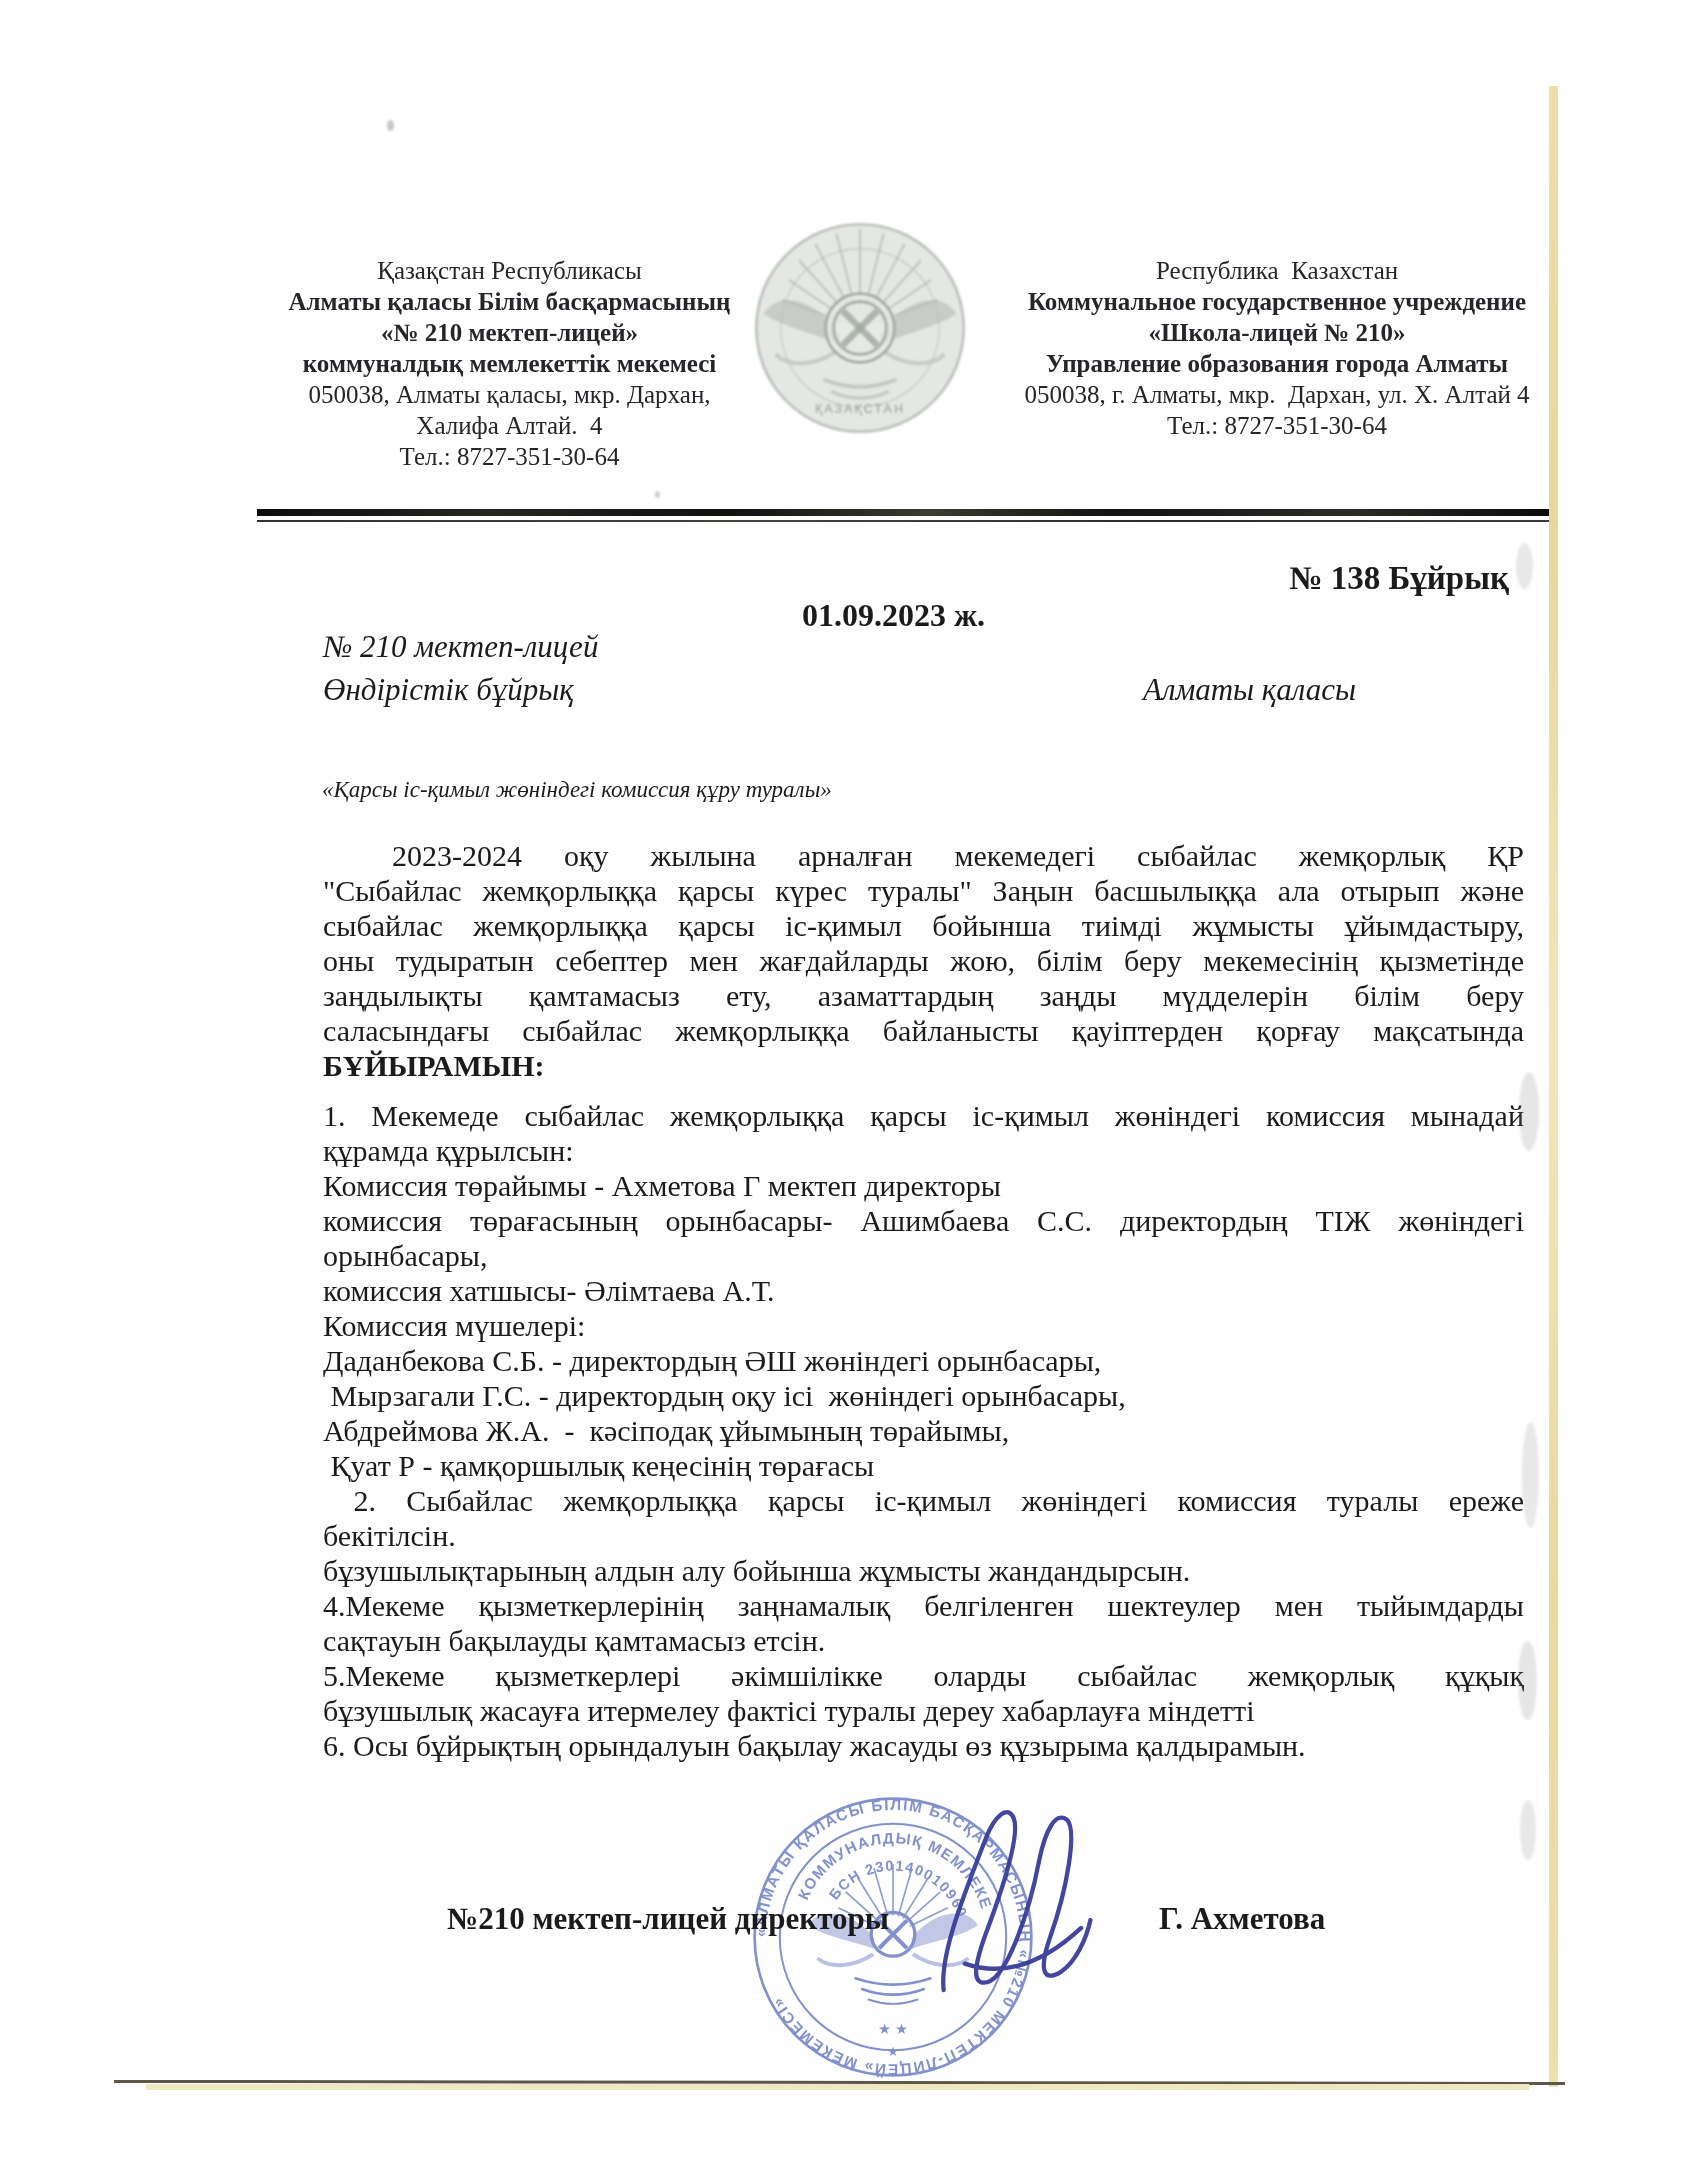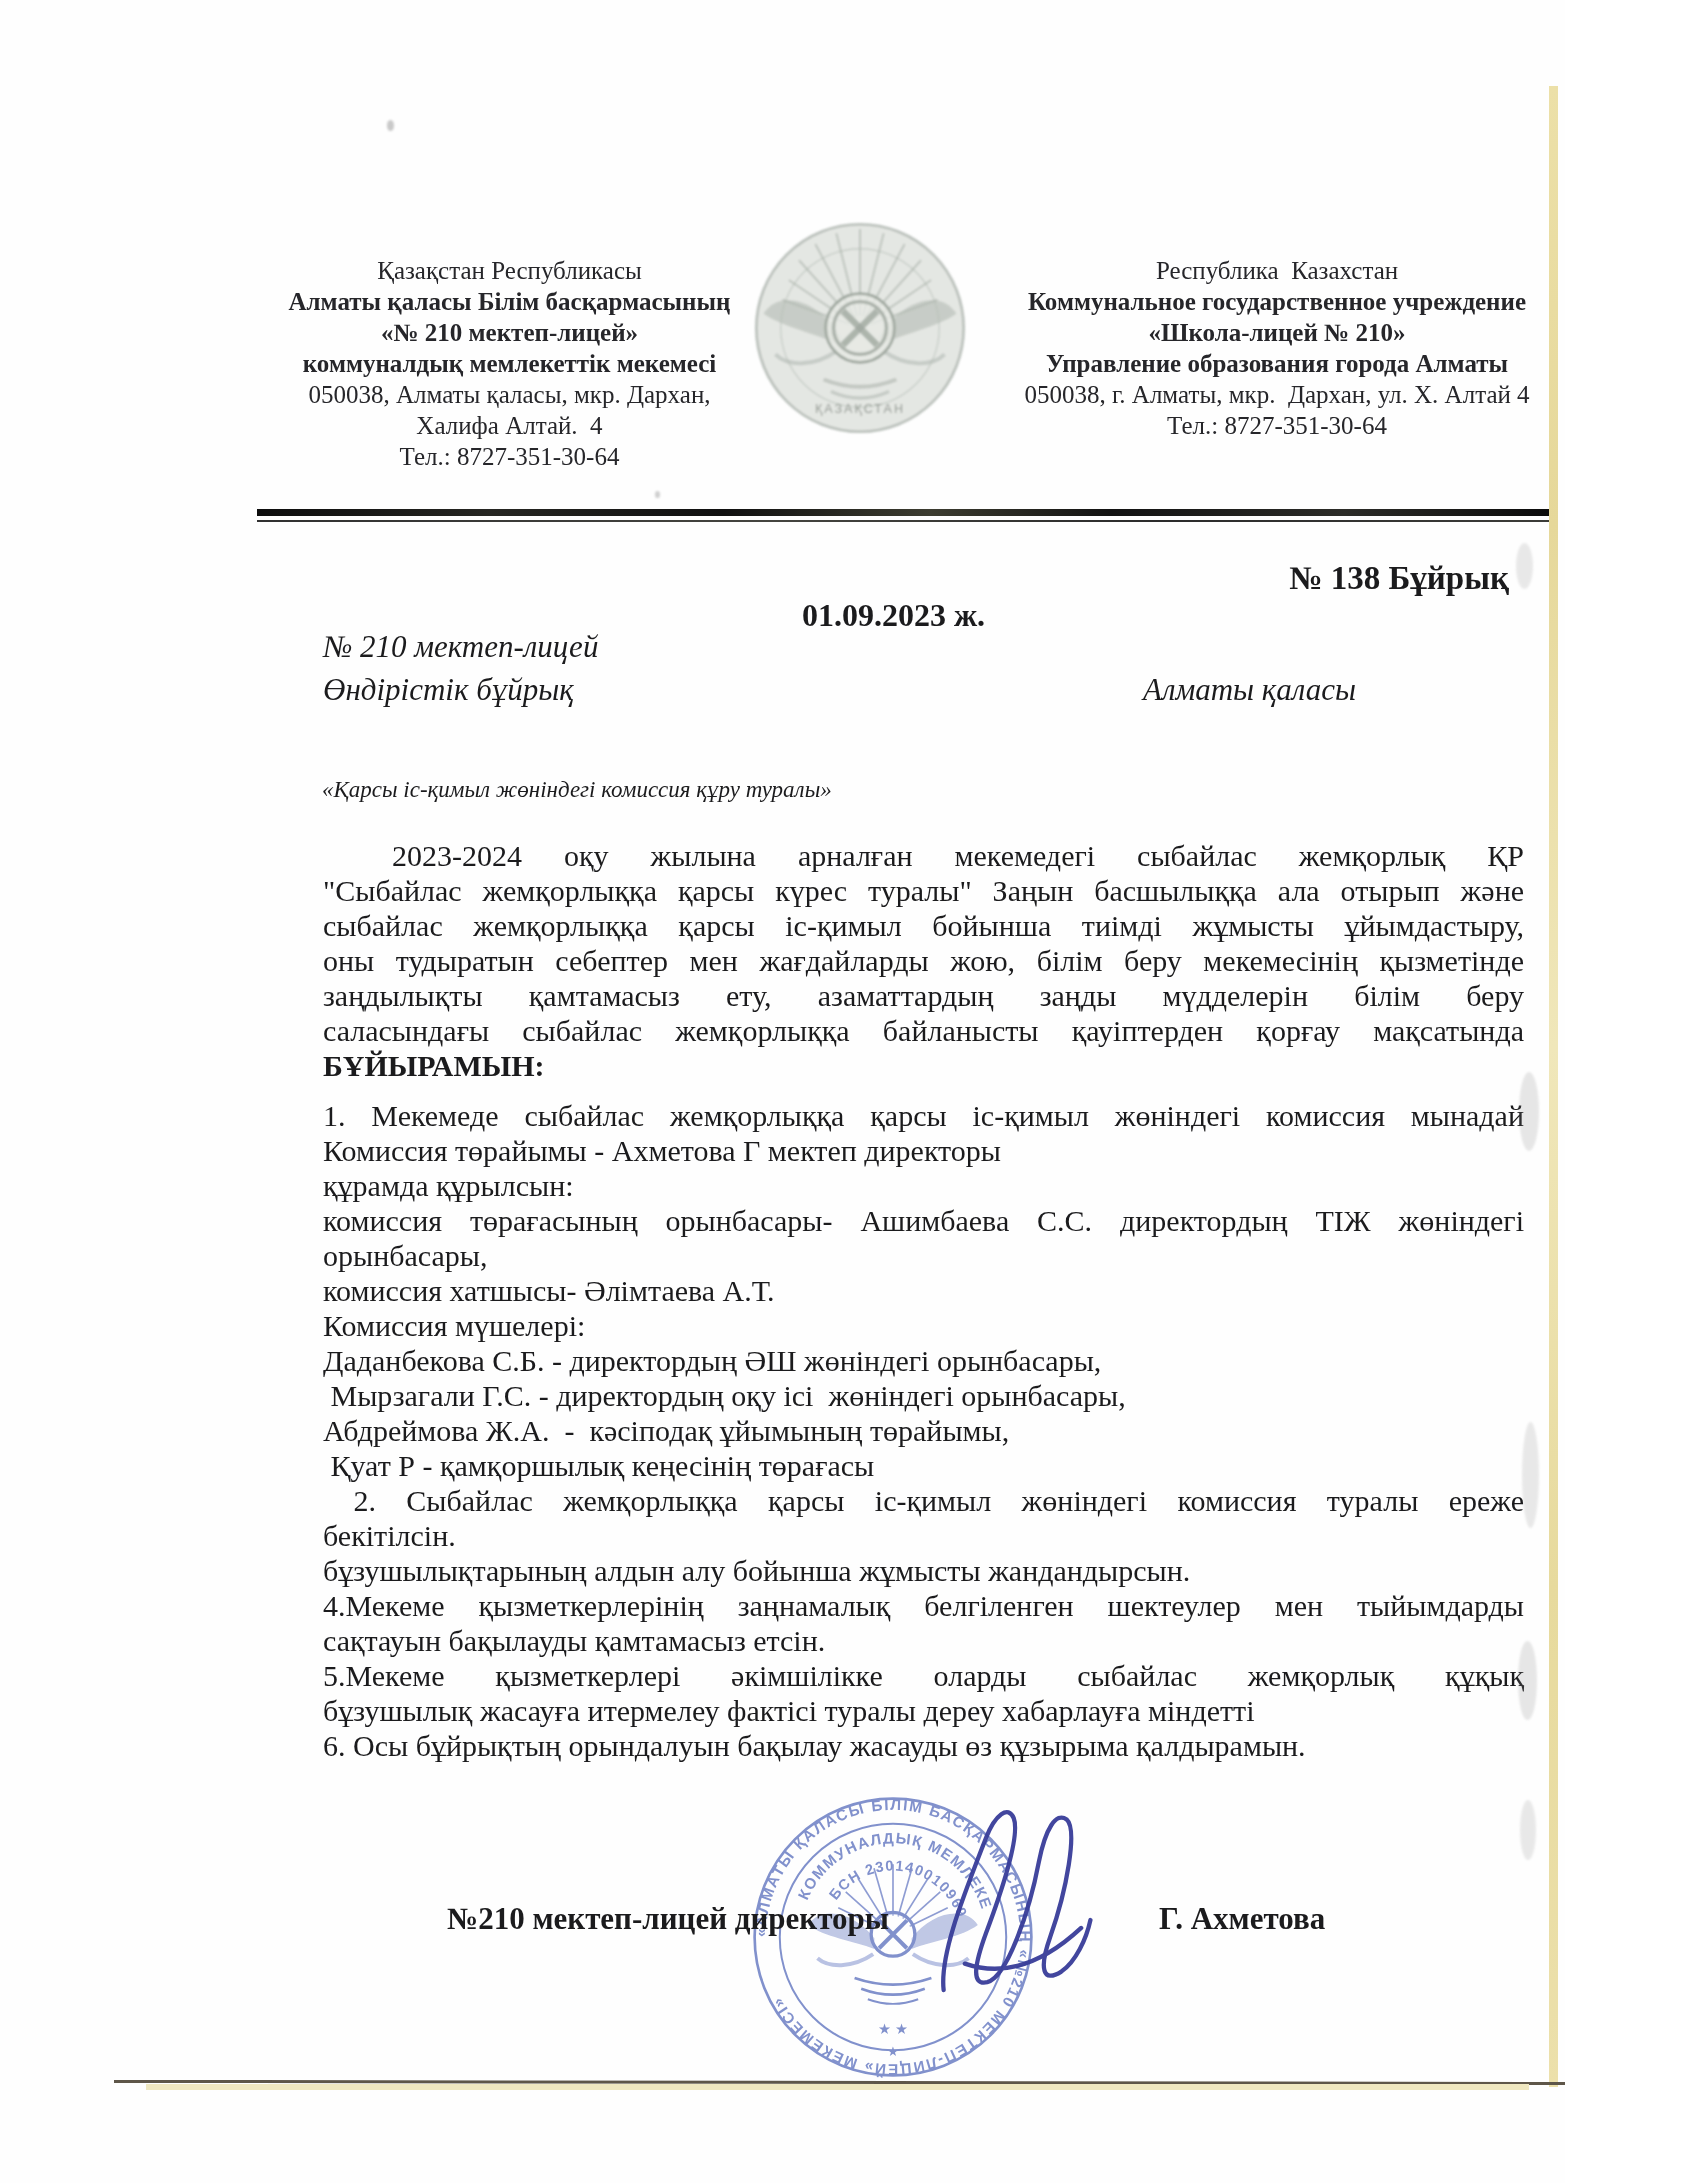--- a/index.html
+++ b/index.html
@@ -125,22 +125,22 @@
   <div id="body-block">
 
   <div class="bline just ind">2023-2024 оқу жылына арналған мекемедегі сыбайлас жемқорлық ҚР</div>
       <div class="bline just">"Сыбайлас жемқорлыққа қарсы күрес туралы" Заңын басшылыққа ала отырып және</div>
       <div class="bline just">сыбайлас жемқорлыққа қарсы іс-қимыл бойынша тиімді жұмысты ұйымдастыру,</div>
       <div class="bline just">оны тудыратын себептер мен жағдайларды жою, білім беру мекемесінің қызметінде</div>
       <div class="bline just">заңдылықты қамтамасыз ету, азаматтардың заңды мүдделерін білім беру</div>
       <div class="bline just">саласындағы сыбайлас жемқорлыққа байланысты қауіптерден қорғау мақсатында</div>
       <div class="bline b">БҰЙЫРАМЫН:</div>
       <div class="bline just gap">1. Мекемеде сыбайлас жемқорлыққа қарсы іс-қимыл жөніндегі комиссия мынадай</div>
+      <div class="bline">құрамда құрылсын:</div>
       <div class="bline">Комиссия төрайымы - Ахметова Г мектеп директоры</div>
-      <div class="bline">құрамда құрылсын:</div>
       <div class="bline just">комиссия төрағасының орынбасары- Ашимбаева С.С. директордың ТІЖ жөніндегі</div>
       <div class="bline">орынбасары,</div>
       <div class="bline">комиссия хатшысы- Әлімтаева А.Т.</div>
       <div class="bline">Комиссия мүшелері:</div>
       <div class="bline">Даданбекова С.Б. - директордың ӘШ жөніндегі орынбасары,</div>
       <div class="bline"> Мырзагали Г.С. - директордың оқу ісі  жөніндегі орынбасары,</div>
       <div class="bline">Абдреймова Ж.А.  -  кәсіподақ ұйымының төрайымы,</div>
       <div class="bline"> Қуат Р - қамқоршылық кеңесінің төрағасы</div>
       <div class="bline just"> 2. Сыбайлас жемқорлыққа қарсы іс-қимыл жөніндегі комиссия туралы ереже</div>
       <div class="bline">бекітілсін.</div>

